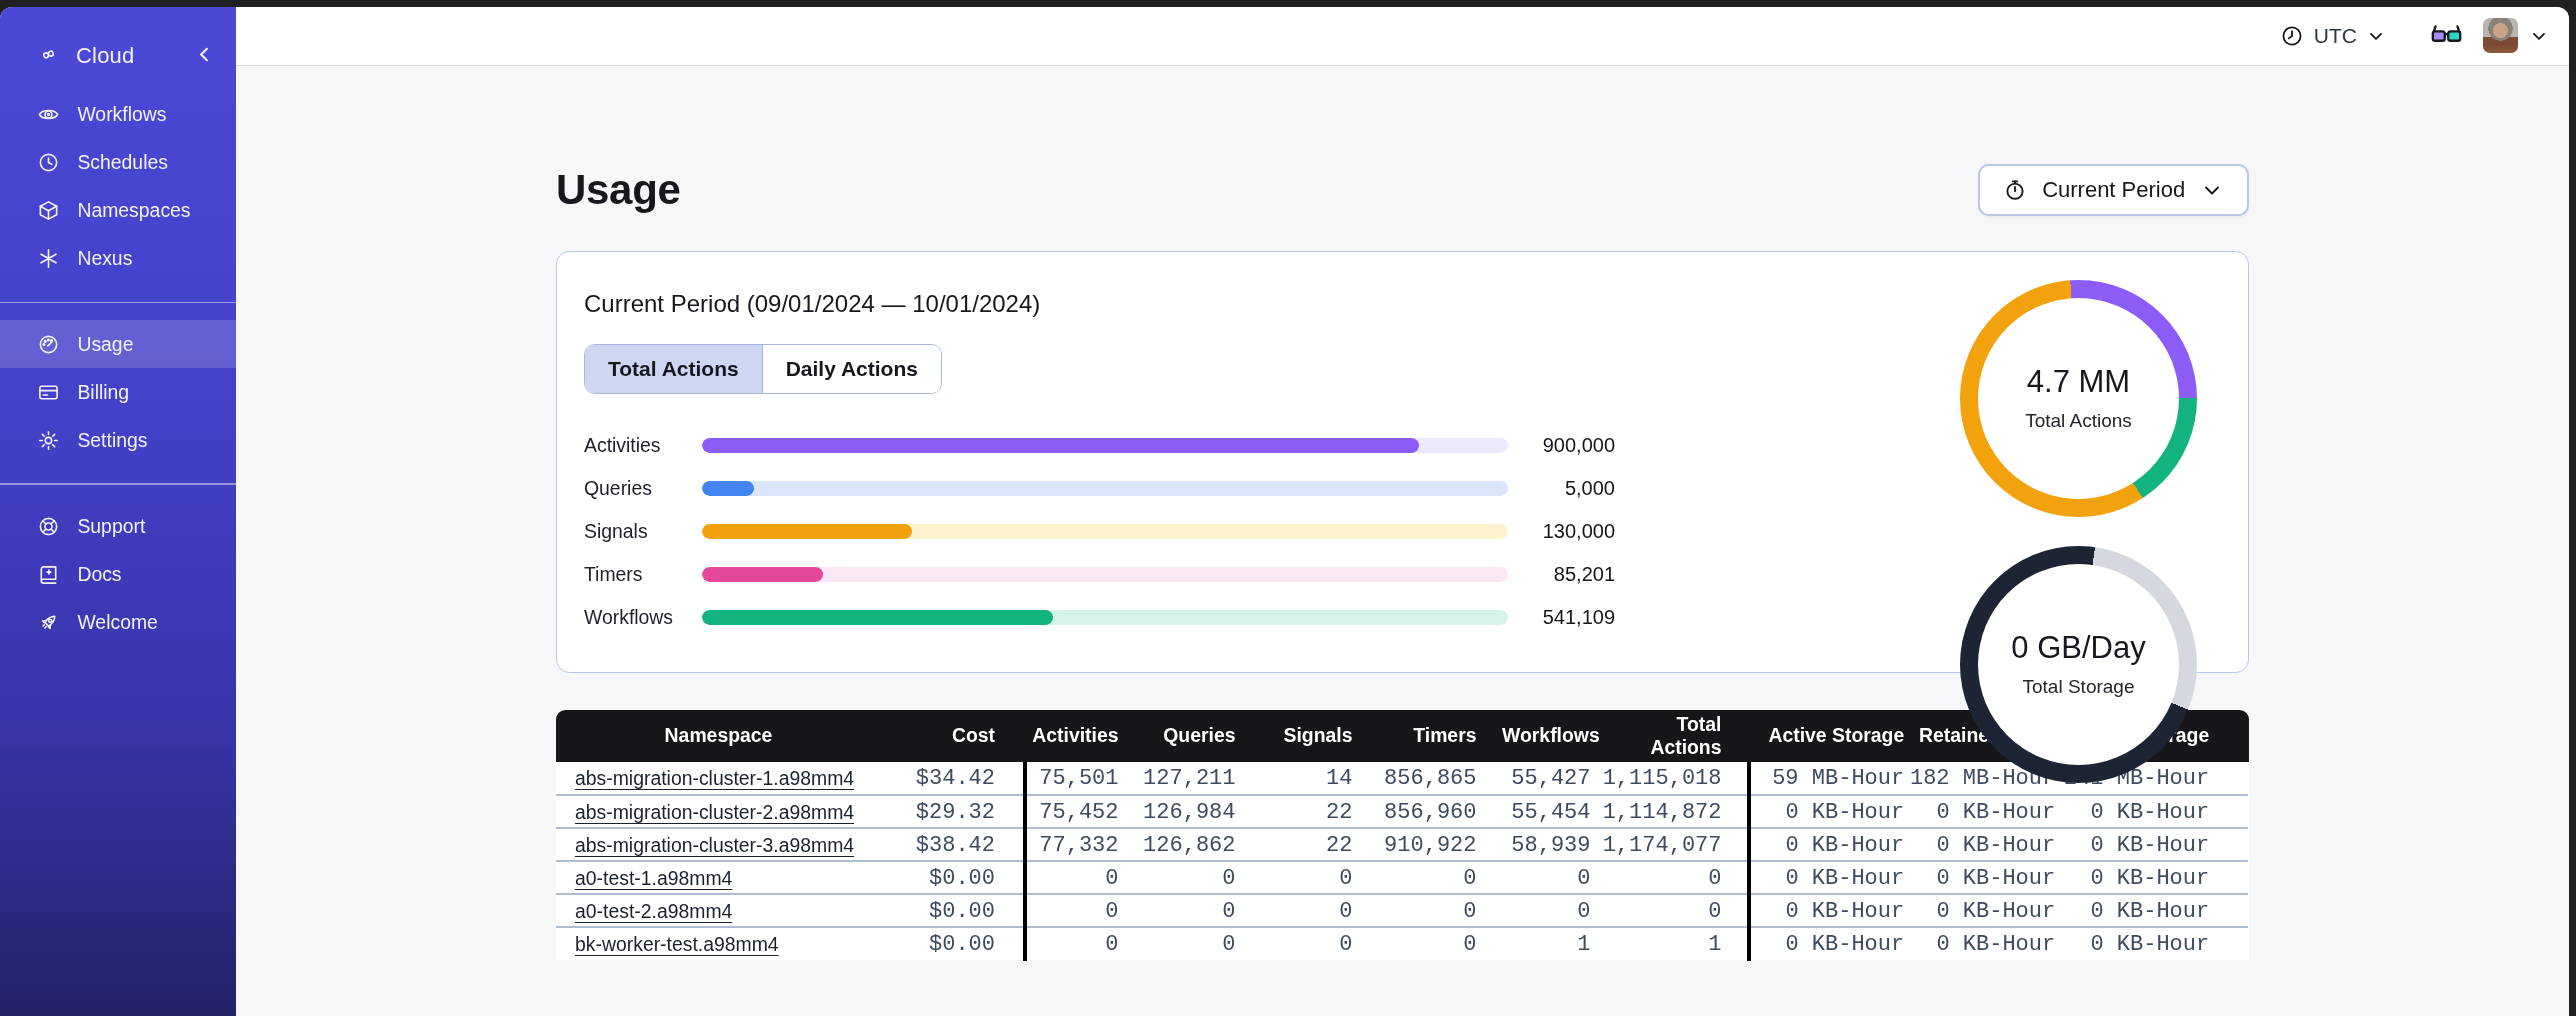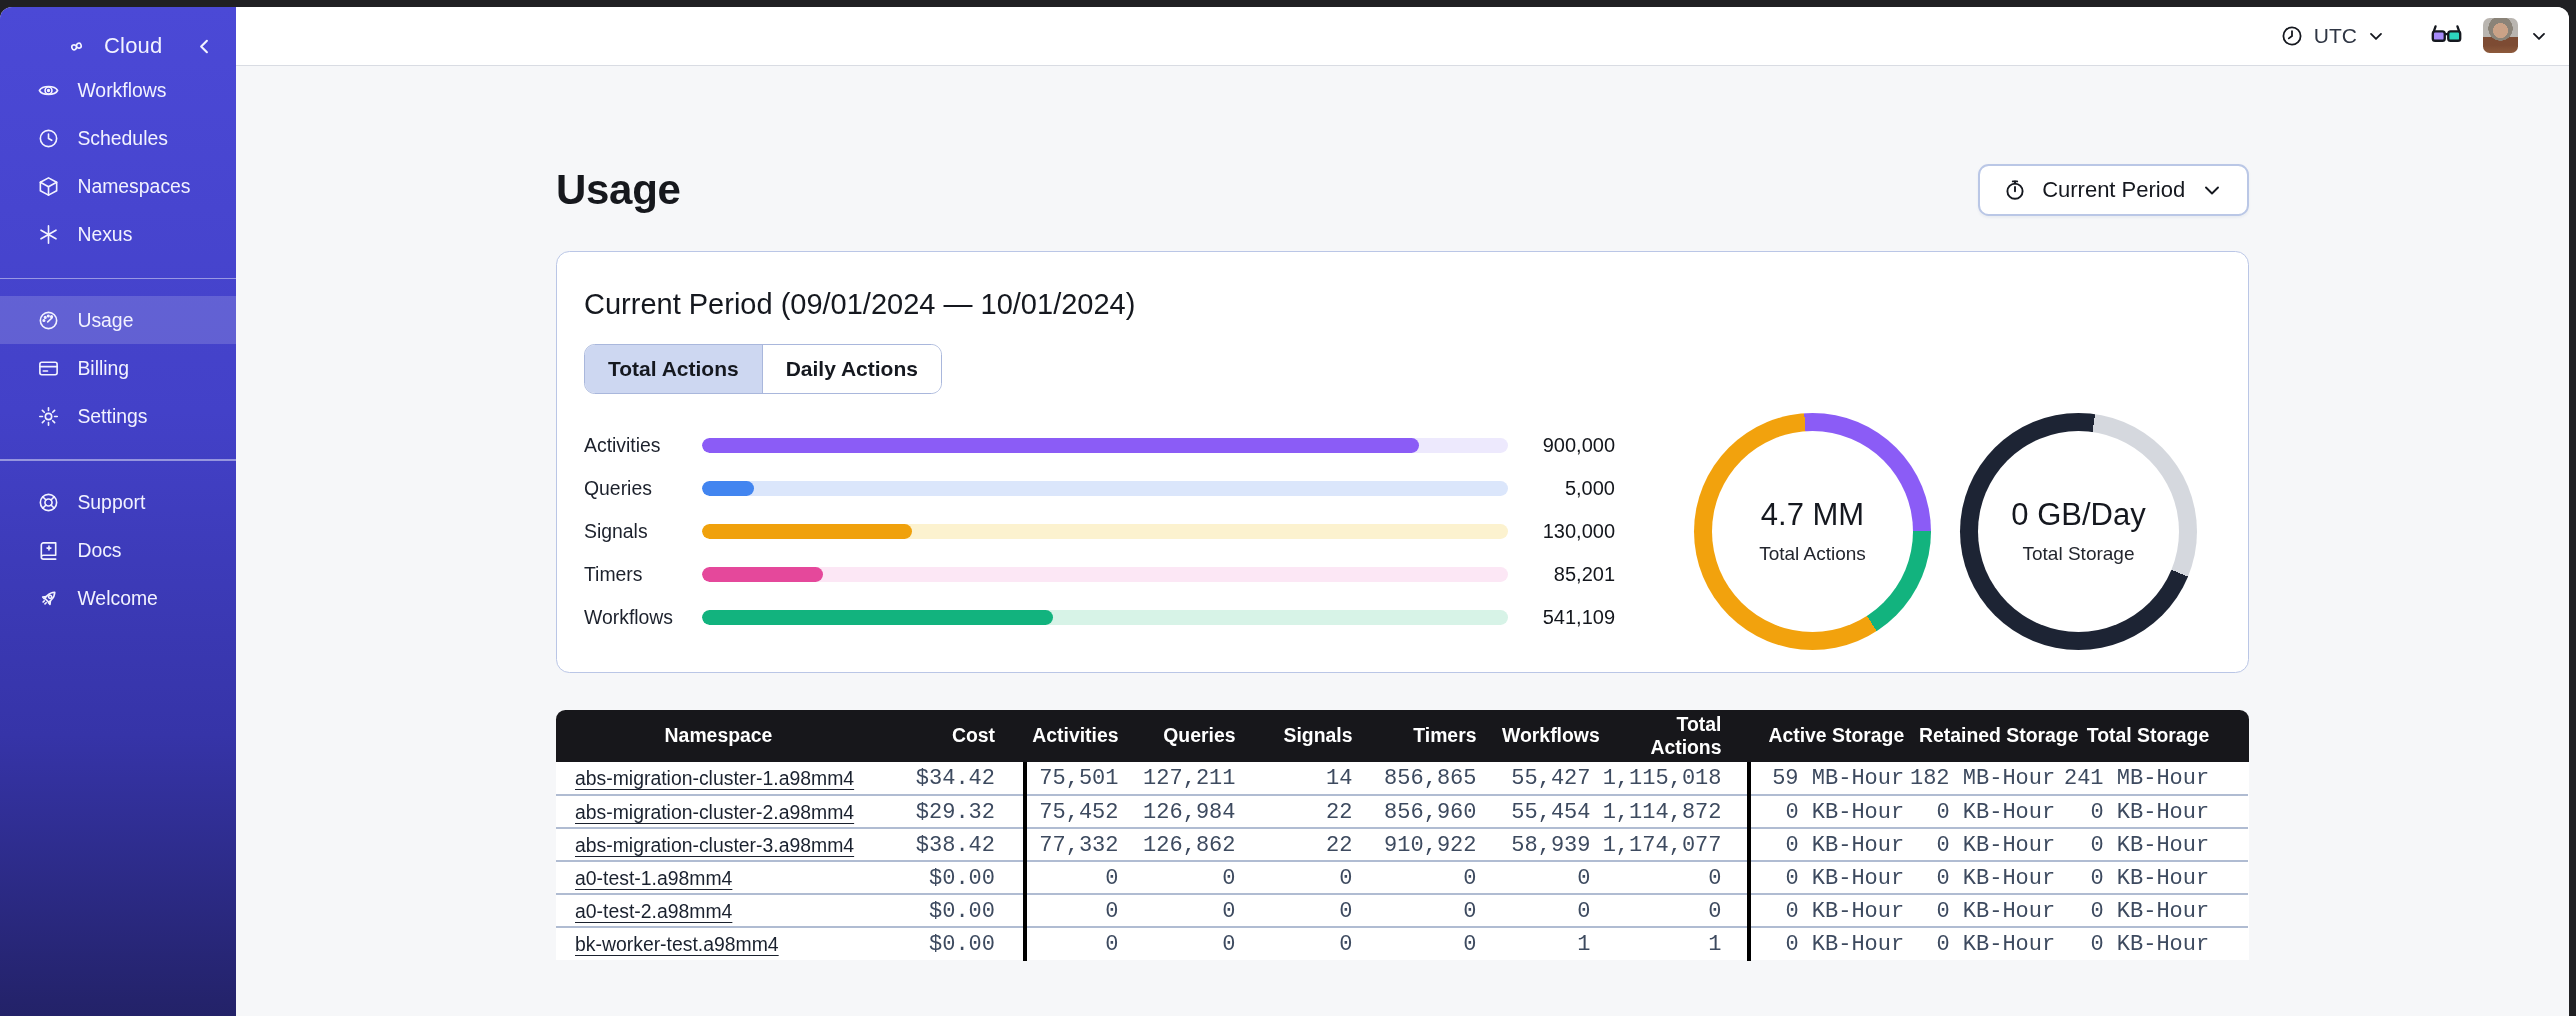--- a/index.html
+++ b/index.html
@@ -13,21 +13,21 @@
     position:absolute;left:0;top:6.7px;width:2569px;height:1010px;
     border-radius:12px 12px 0 0;overflow:hidden;display:flex;
     background:#f6f7f9;
   }
   
   .sidebar{
     width:236px;flex:0 0 236px;height:100%;
     background:linear-gradient(180deg,#4B49D6 0%,#4341C8 40%,#3634A8 72%,#232268 100%);
     color:#f2f2ff;display:flex;flex-direction:column;
   }
-  .brand{display:flex;align-items:flex-end;gap:16px;padding:12px 20px 0 36px;height:40px;box-sizing:content-box;margin-left:28px;}
+  .brand{display:flex;align-items:flex-start;gap:16px;padding:36px 20px 0 36px;height:40px;box-sizing:content-box;}
   .brand .blabel{font-size:22px;font-weight:500;letter-spacing:0.2px;}
   .brand .collapse{margin-left:auto;display:flex;}
   .nav{list-style:none;margin:8px 0 0 0;padding:0;}
   .nav li{display:flex;align-items:center;gap:17.4px;height:48px;padding-left:36px;cursor:pointer;font-size:19.4px;font-weight:500;}
   .nav li.active{background:rgba(255,255,255,.16);}
   .sdivider{height:1.3px;background:rgba(255,255,255,.45);margin:19px 0 0 0;}
   .nav.mt{margin-top:17.4px;}
   .icn{display:inline-flex;align-items:center;justify-content:center;width:24px;height:24px;flex:0 0 24px;}
   .icn svg{width:23px;height:23px;stroke:currentColor;fill:none;stroke-width:1.7;stroke-linecap:round;stroke-linejoin:round;}
   
@@ -58,33 +58,33 @@
     display:flex;align-items:center;gap:14.8px;height:52px;padding:0 23px;
     background:#fff;border:2px solid #bac7e6;border-radius:10.7px;cursor:pointer;
     font-size:22px;font-weight:500;color:#15181f;box-shadow:0 1.3px 2.7px rgba(40,60,120,.06);
   }
   .period-btn svg{width:24px;height:24px;stroke:#15181f;fill:none;stroke-width:1.9;stroke-linecap:round;}
   
   .card{
     margin-top:34px;background:#fff;border:1.3px solid #bac6e6;border-radius:13.4px;
     height:422px;box-sizing:border-box;padding:36px 27px 0 27px;
   }
-  .card h2{margin:0;font-size:29px;font-weight:500;color:#15181f;line-height:32px;}
+  .card h2{margin:0;font-size:24px;font-weight:500;color:#15181f;line-height:32px;}
   .tabs{display:inline-flex;margin-top:24px;border:1.3px solid #a9b7dc;border-radius:10.7px;overflow:hidden;background:#fff;height:50px;box-sizing:border-box;}
   .tab{display:flex;align-items:center;padding:0 23px;font-size:21px;font-weight:600;color:#15181f;cursor:pointer;background:#fff;}
   .tab.active{background:#cdd7f1;}
   .tab + .tab{border-left:1.3px solid #a9b7dc;}
   .chartrow{display:flex;align-items:center;margin-top:30px;height:215px;}
   .bars{width:1031px;flex:0 0 1031px;display:flex;flex-direction:column;}
   .brow{display:flex;align-items:center;height:43px;}
   .blab{width:118px;flex:0 0 118px;font-size:19.4px;color:#1c212c;}
   .btrack{flex:1;height:14.8px;border-radius:7.4px;overflow:hidden;}
   .bfill{height:100%;border-radius:7.4px;}
   .bval{width:107px;flex:0 0 107px;text-align:right;font-size:20px;color:#13161c;}
-  .donuts{display:flex;gap:29px;margin-left:auto;margin-right:24px;align-items:center;}
+  .donuts{display:flex;gap:29px;margin-left:auto;margin-right:24px;align-items:center;flex-direction:column;}
   .donut{position:relative;width:237px;height:237px;border-radius:50%;}
   .donut::after{content:"";position:absolute;inset:18px;background:#fff;border-radius:50%;}
   .dcenter{position:absolute;inset:0;display:flex;flex-direction:column;align-items:center;justify-content:center;z-index:2;}
   .dval{font-size:31px;font-weight:500;color:#15181f;}
   .dlab{font-size:19px;color:#23262e;margin-top:9.4px;}
   
   .utable{margin-top:37px;}
   .thead,.trow{
     display:grid;
     grid-template-columns:306px 161px 4px 117px 117px 117px 124px 114px 131px 4px 168px 151px 154px 24px;

